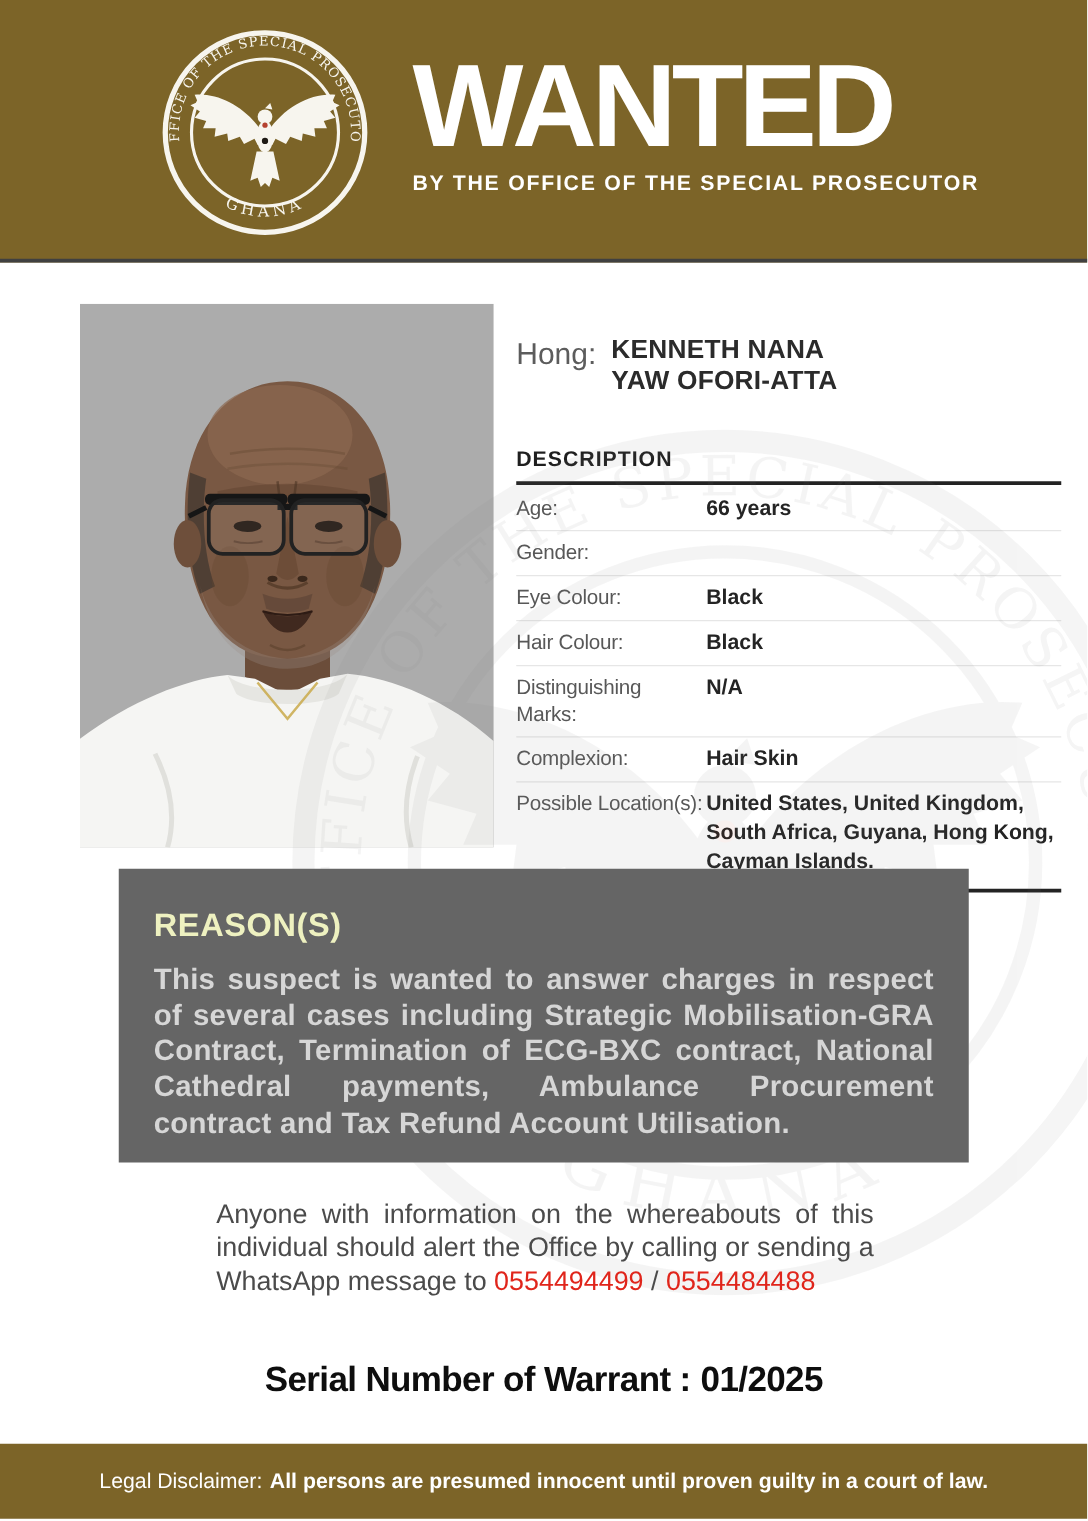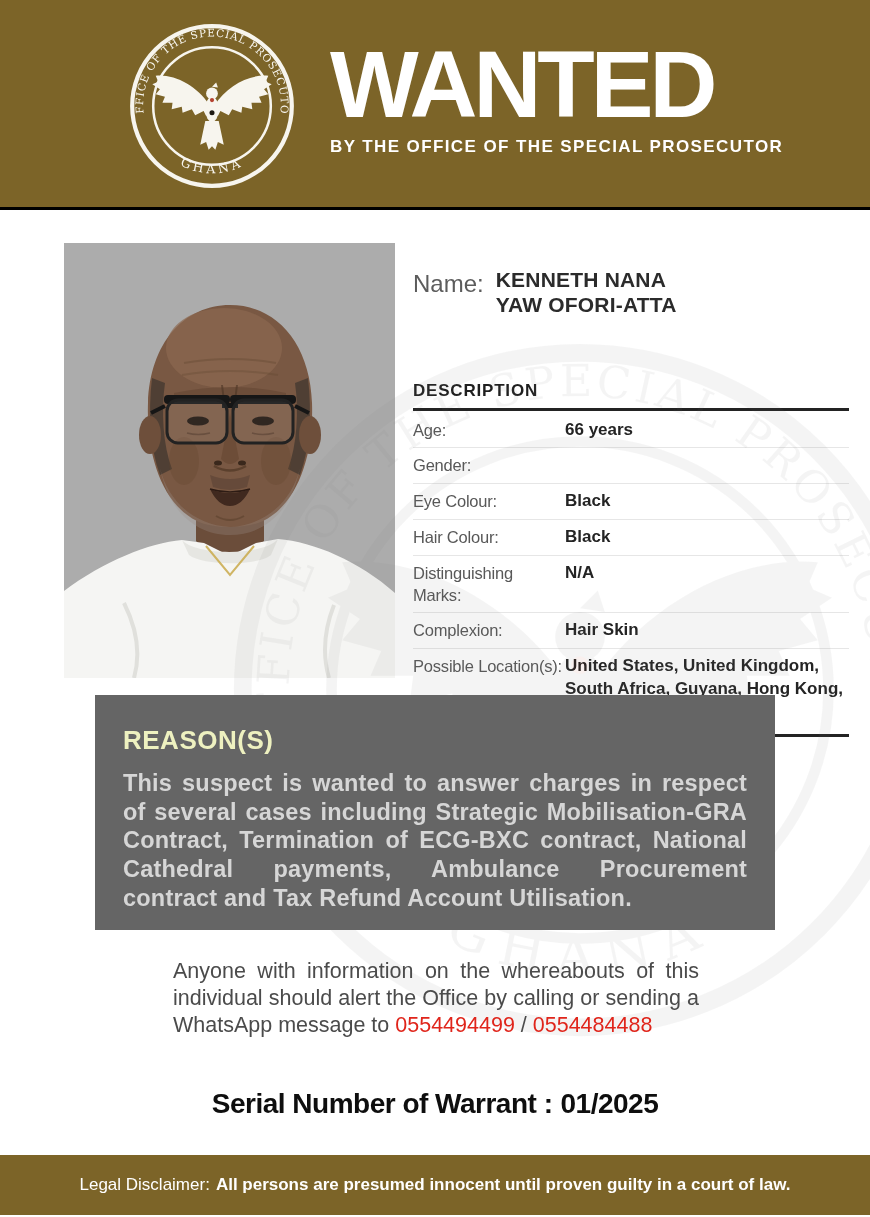--- a/index.html
+++ b/index.html
@@ -10,39 +10,39 @@
     --ink:#2b2b2b;
     --label-gray:#5c5c5c;
   }
   *{margin:0;padding:0;box-sizing:border-box;}
   html,body{background:#ffffff;}
   body{font-family:"Liberation Sans",sans-serif;}
   .poster{position:relative;width:870px;height:1217px;background:#ffffff;overflow:hidden;}
 
   
   .header{position:absolute;left:0;top:0;width:870px;height:210px;background:var(--olive);
-          border-bottom:3px solid #000000;z-index:3;}
+          border-bottom:3px solid #404040;z-index:3;}
   .seal{position:absolute;left:128px;top:22px;width:168px;height:168px;color:#f7f5ee;}
   .header-text{position:absolute;left:330px;top:40px;color:#ffffff;}
   .wanted{font-size:94px;font-weight:bold;letter-spacing:-4px;line-height:0.95;color:#ffffff;}
   .wanted-sub{margin-top:8px;font-size:17px;font-weight:bold;letter-spacing:1.4px;color:#ffffff;}
 
   
   .watermark{position:absolute;left:225px;top:335px;width:710px;height:710px;color:#7a7a7a;
              opacity:0.075;z-index:2;pointer-events:none;}
 
   
   .photo{position:absolute;left:64px;top:243px;width:331px;height:435px;z-index:1;}
 
   
   .info{position:absolute;left:413px;top:268px;width:436px;z-index:1;}
   .name-row{display:flex;align-items:flex-start;}
   .name-label{font-size:24px;color:var(--label-gray);margin-right:12px;line-height:1.35;}
   .name-value{font-size:21px;font-weight:bold;color:var(--ink);line-height:1.18;letter-spacing:0.2px;}
-  .desc-heading{margin-top:63px;font-size:17px;font-weight:bold;color:#1f1f1f;letter-spacing:0.8px;}
+  .desc-heading{margin-top:40px;font-size:17px;font-weight:bold;color:#1f1f1f;letter-spacing:0.8px;}
   .desc-rule{height:3px;background:#232323;margin-top:7px;}
   .desc-table{margin-top:2px;}
   .desc-row{display:flex;padding:6px 0;border-bottom:1px solid #e6e6e6;}
   .desc-row:last-child{border-bottom:none;}
   .desc-label{flex:0 0 152px;font-size:16.5px;letter-spacing:-0.2px;color:#585858;line-height:1.35;}
   .desc-value{flex:1;font-size:17px;font-weight:bold;color:#242424;line-height:1.35;}
   .desc-bottom-rule{height:3px;background:#232323;margin-top:4px;}
 
   
   .reasons{position:absolute;left:95px;top:695px;width:680px;height:235px;background:var(--reasons-bg);
@@ -154,21 +154,21 @@
         <rect x="158" y="160" width="16" height="5" fill="#161616"></rect>
         <rect x="103" y="157" width="60" height="43" rx="11" fill="rgba(250,250,250,0.08)" stroke="#222222" stroke-width="3"></rect>
         <rect x="169" y="157" width="60" height="43" rx="11" fill="rgba(250,250,250,0.08)" stroke="#222222" stroke-width="3"></rect>
         <path d="M101,163 L87,170 M231,163 L245,170" stroke="#161616" stroke-width="4"></path>
       </g>
     </g>
   </svg>
 
   <div class="info">
     <div class="name-row">
-      <div class="name-label">Name:</div>
+      <div class="name-label">Hong:</div>
       <div class="name-value">
         <div>KENNETH NANA</div>
         <div>YAW OFORI-ATTA</div>
       </div>
     </div>
     <div class="desc-heading">DESCRIPTION</div>
     <div class="desc-rule"></div>
     <div class="desc-table">
         <div class="desc-row">
           <div class="desc-label">Age:</div>

